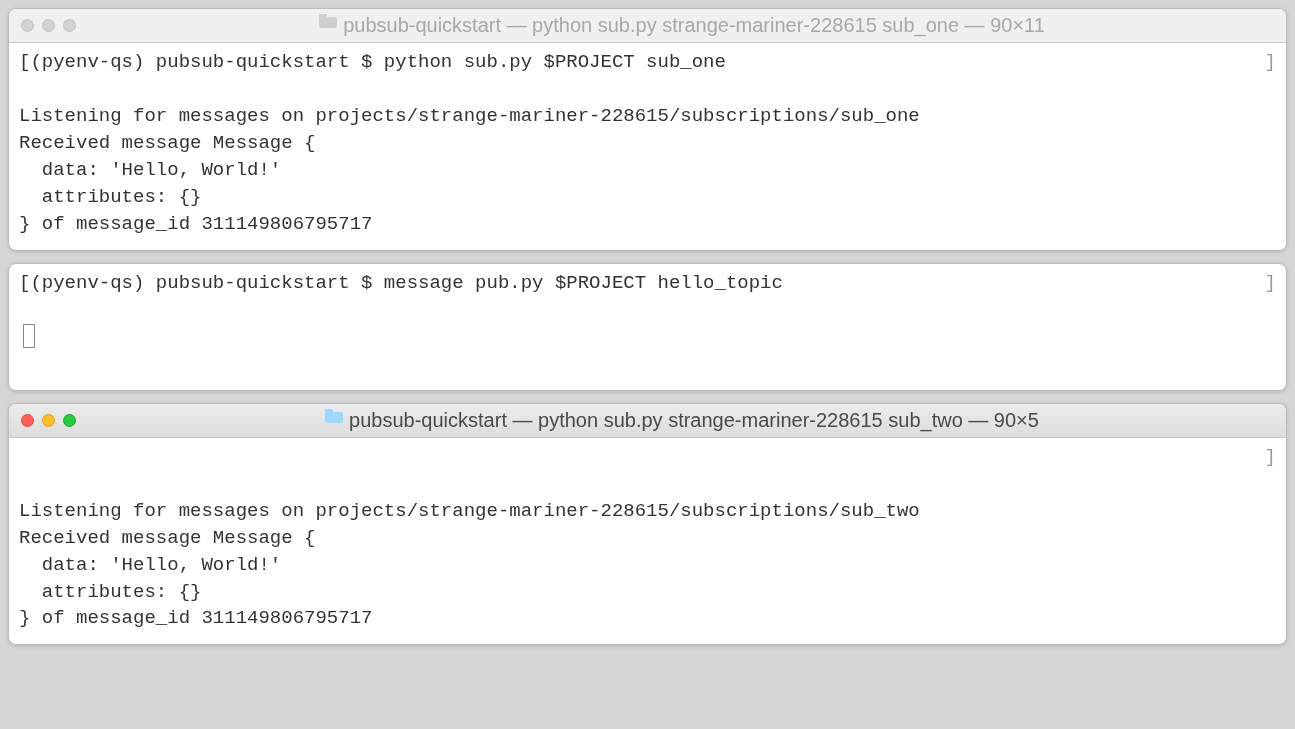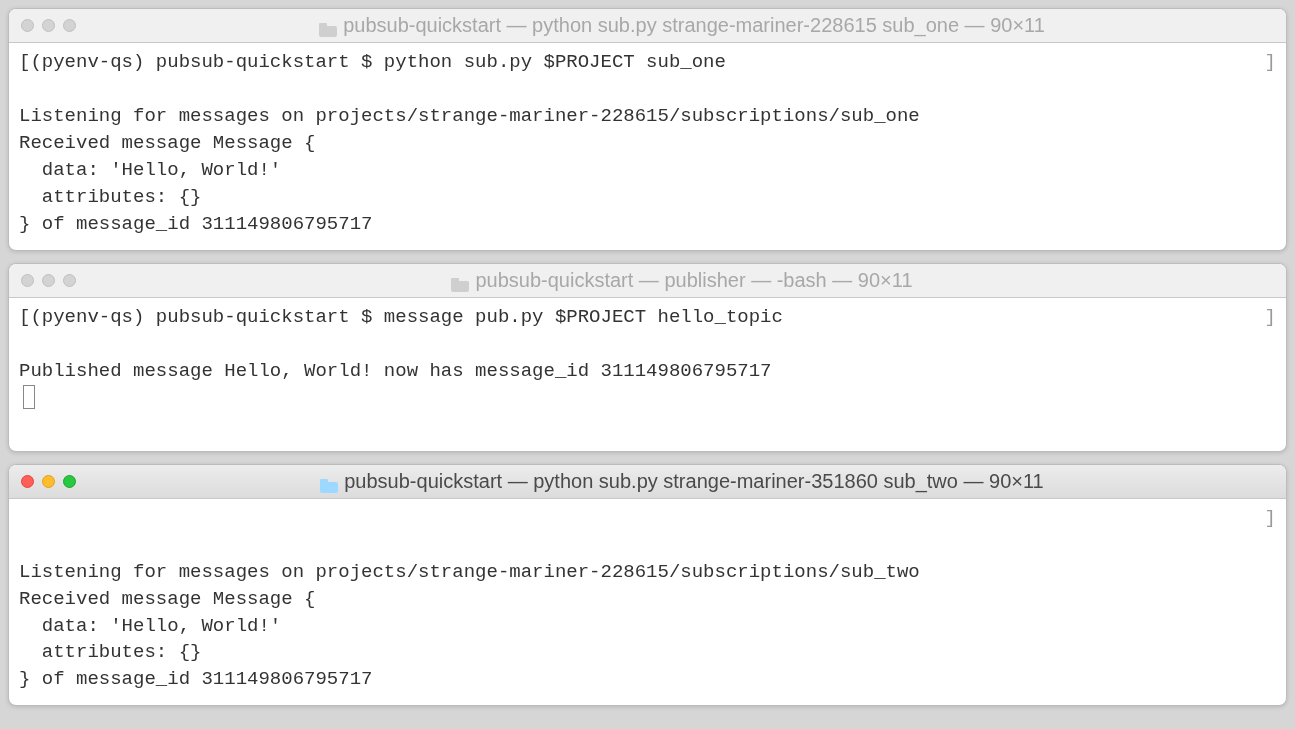--- a/index.html
+++ b/index.html
@@ -42,21 +42,21 @@
   .traffic{display:flex;gap:8px;margin-right:14px;flex-shrink:0}
   .tl{width:13px;height:13px;border-radius:50%;border:1px solid rgba(0,0,0,.12);box-sizing:border-box}
   .tl.inactive{background:#d3d3d3;border-color:#c0c0c0}
   .tl.red{background:#ff5f57;border-color:#e24640}
   .tl.yellow{background:#febc2e;border-color:#e1a117}
   .tl.green{background:#28c840;border-color:#1ca62d}
   .title-center{
     flex:1;
     display:flex;
     justify-content:center;
-    align-items:flex-end;
+    align-items:flex-start;
     gap:6px;
     font-size:20px;
     min-width:0;
   }
   .title-center.inactive{color:var(--title-text-inactive)}
   .title-center.active{color:var(--title-text-active)}
   .folder-icon{width:18px;height:14px;display:inline-block;position:relative;flex-shrink:0}
   .folder-icon::before{
     content:"";position:absolute;left:0;top:3px;width:18px;height:11px;border-radius:2px;
   }
@@ -99,47 +99,35 @@
   <div class="term-body"><div class="term-line"><span class="nowrap">[(pyenv-qs) pubsub-quickstart $ python sub.py $PROJECT sub_one</span><span class="right-bracket">]</span></div>
 <span class="nowrap">Listening for messages on projects/strange-mariner-228615/subscriptions/sub_one</span>
 <span class="nowrap">Received message Message {</span>
 <span class="nowrap">  data: 'Hello, World!'</span>
 <span class="nowrap">  attributes: {}</span>
 <span class="nowrap">} of message_id 311149806795717</span>
 </div>
 </div>
 
 <div class="window">
-  <div class="titlebar inactive">
-    <div class="traffic">
-      <span class="tl inactive"></span>
-      <span class="tl inactive"></span>
-      <span class="tl inactive"></span>
-    </div>
-    <div class="title-center inactive">
-      <span class="folder-icon grey"></span>
-      <span>pubsub-quickstart — publisher — -bash — 90×11</span>
-    </div>
-  </div>
   <div class="term-body"><div class="term-line"><span class="nowrap">[(pyenv-qs) pubsub-quickstart $ message pub.py $PROJECT hello_topic</span><span class="right-bracket">]</span></div>
-<span class="nowrap">Published message Hello, World! now has message_id 311149806795717</span>
 <div class="nowrap"><span class="cursor"></span></div>
 </div>
 </div>
 
 <div class="window">
   <div class="titlebar active">
     <div class="traffic">
       <span class="tl red"></span>
       <span class="tl yellow"></span>
       <span class="tl green"></span>
     </div>
     <div class="title-center active">
       <span class="folder-icon blue"></span>
-      <span>pubsub-quickstart — python sub.py strange-mariner-351860 sub_two — 90×11</span>
+      <span>pubsub-quickstart — python sub.py strange-mariner-228615 sub_two — 90×5</span>
     </div>
   </div>
   <div class="term-body"><div class="term-line"><span class="right-bracket">]</span></div>
 <span class="nowrap">Listening for messages on projects/strange-mariner-228615/subscriptions/sub_two</span>
 <span class="nowrap">Received message Message {</span>
 <span class="nowrap">  data: 'Hello, World!'</span>
 <span class="nowrap">  attributes: {}</span>
 <span class="nowrap">} of message_id 311149806795717</span>
 </div>
 </div>

